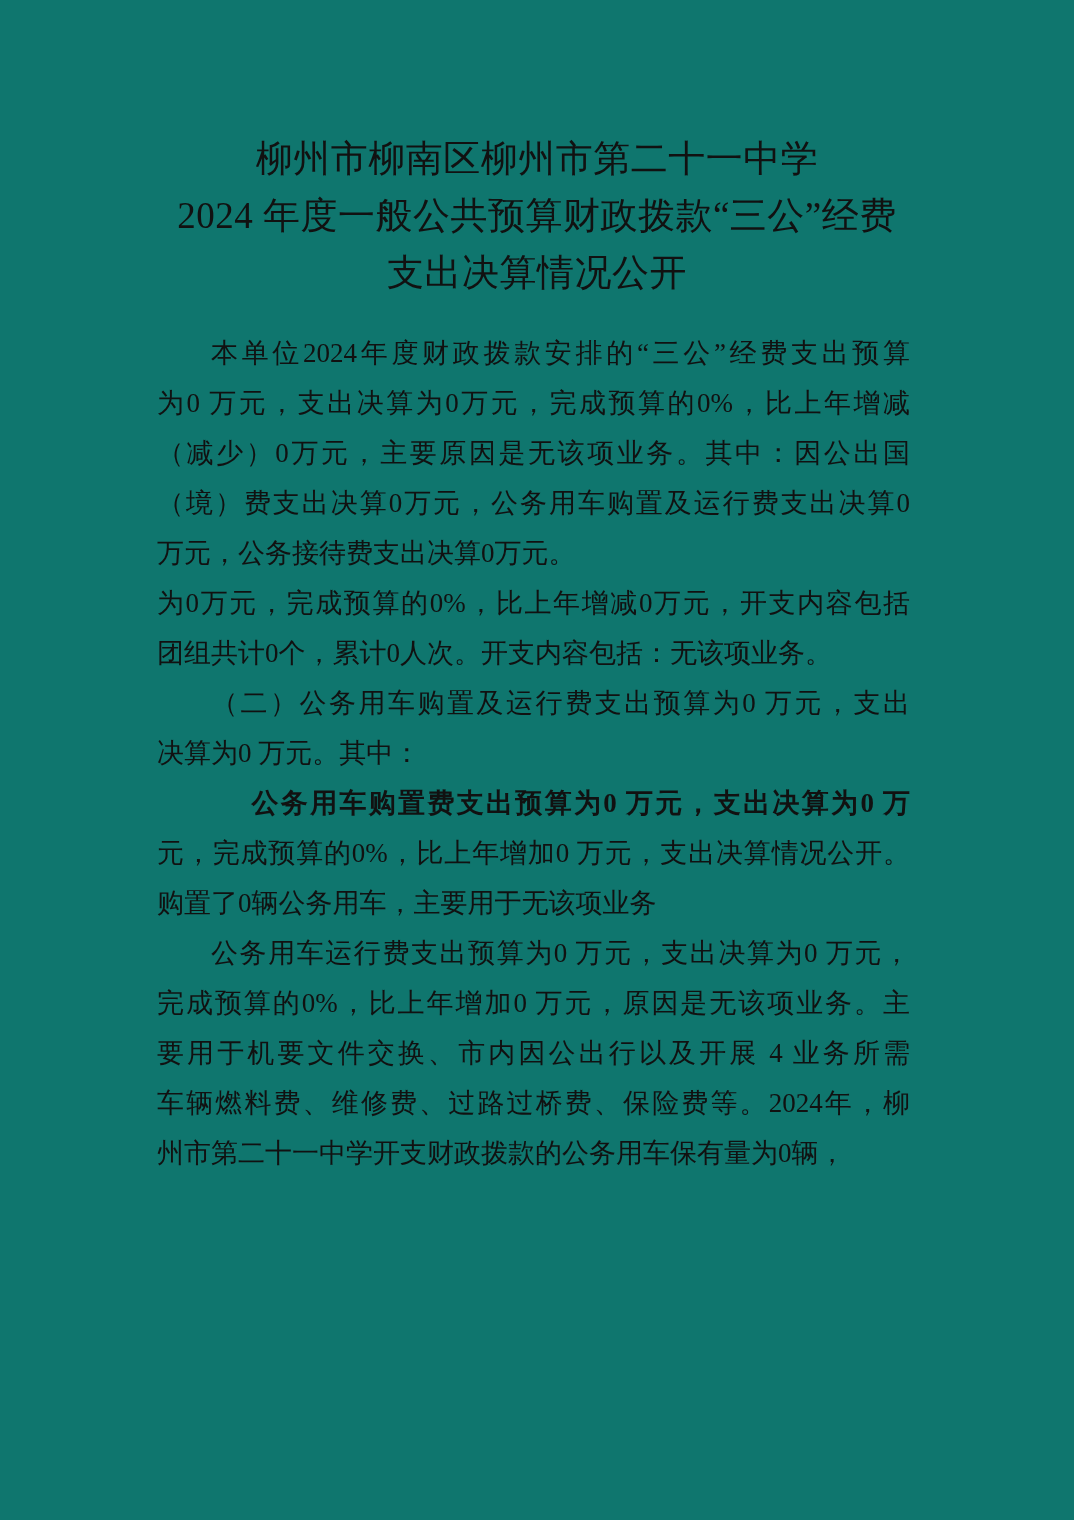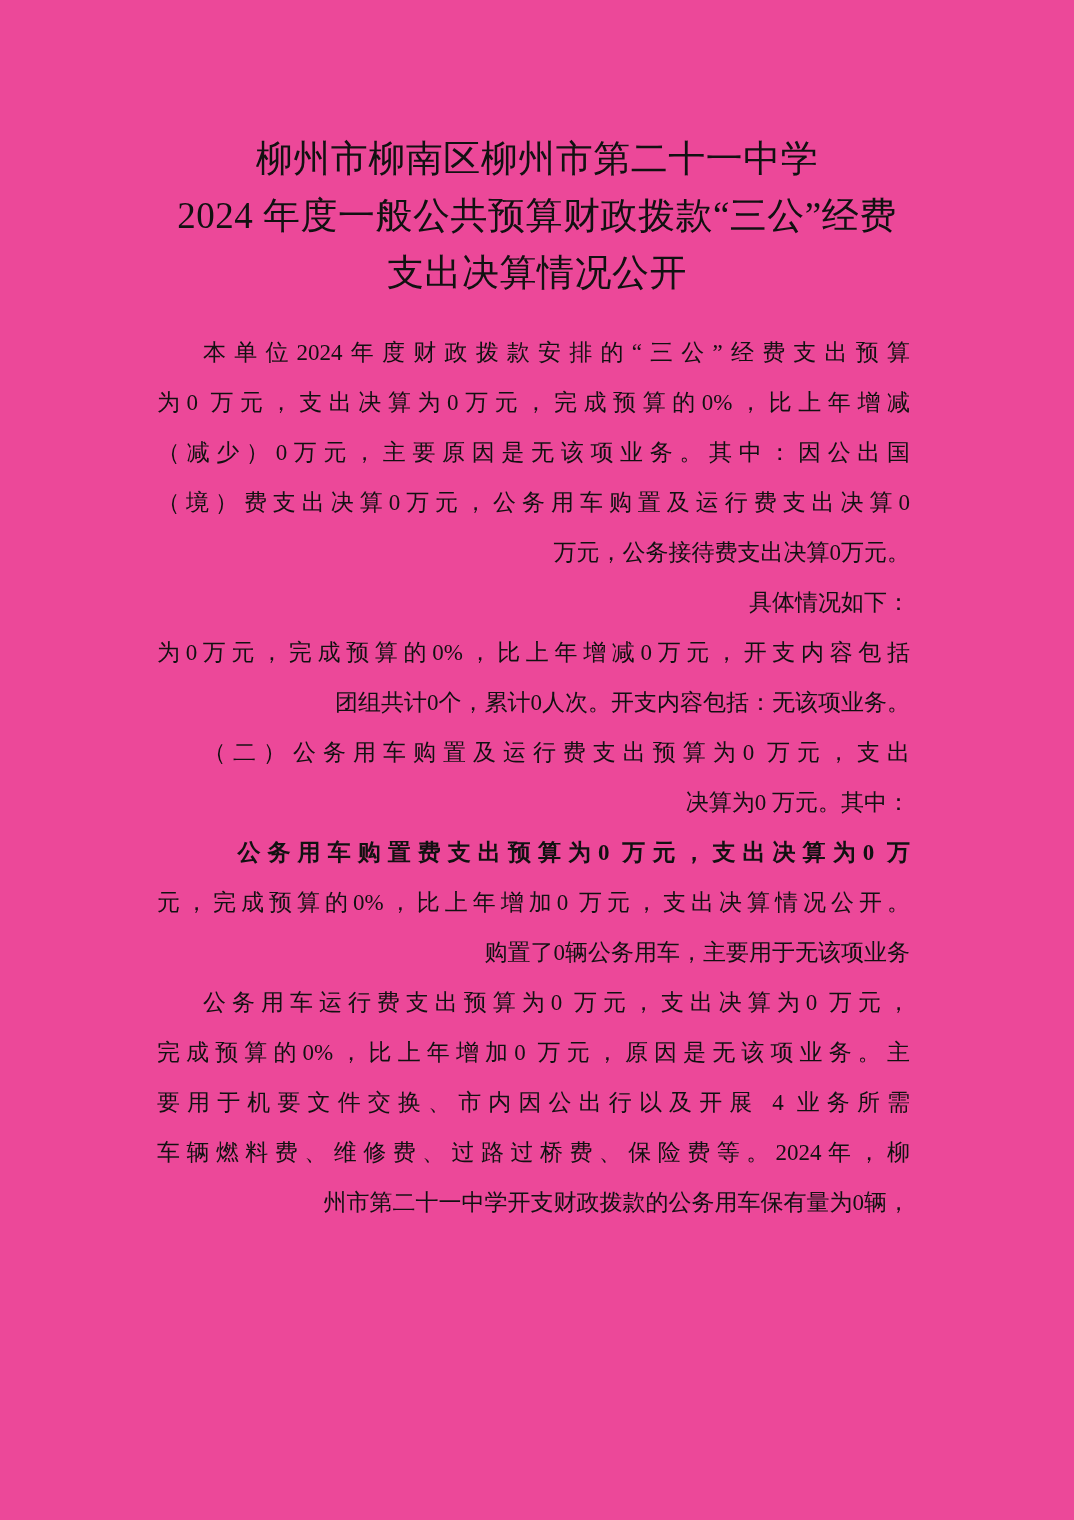--- a/index.html
+++ b/index.html
@@ -4,48 +4,48 @@
 <style>
   html, body {
     margin: 0;
     padding: 0;
     background: #ffffff;
   }
   .page {
     position: relative;
     width: 1074px;
     height: 1520px;
-    background: #ec4899;
+    background: #0f766e;
     overflow: hidden;
     font-family: "Liberation Serif", "DejaVu Serif", serif;
     color: #111111;
   }
   .doc-title {
     padding-top: 130px;
     text-align: center;
     font-size: 37px;
     line-height: 57px;
     font-weight: 400;
     letter-spacing: 0.5px;
   }
   .title-line {
     white-space: nowrap;
   }
   .doc-body {
     margin-top: 27px;
     margin-left: 157px;
     width: 753px;
-    font-size: 23px;
+    font-size: 27px;
     line-height: 50px;
   }
   .paragraph {
     margin: 0;
   }
   .body-line {
-    text-align: right;
+    text-align: left;
     overflow: hidden;
   }
   .body-line.justified {
     text-align: justify;
     text-align-last: justify;
   }
 </style>
 </head>
 <body>
 
@@ -57,23 +57,20 @@
   </div>
   <div class="doc-body">
       <div class="paragraph">
         <div class="body-line justified" style="text-indent: 2em;">本单位2024年度财政拨款安排的“三公”经费支出预算</div>
         <div class="body-line justified">为0 万元，支出决算为0万元，完成预算的0%，比上年增减</div>
         <div class="body-line justified">（减少）0万元，主要原因是无该项业务。其中：因公出国</div>
         <div class="body-line justified">（境）费支出决算0万元，公务用车购置及运行费支出决算0</div>
         <div class="body-line">万元，公务接待费支出决算0万元。</div>
       </div>
       <div class="paragraph">
-        <div class="body-line" style="text-indent: 2em;">具体情况如下：</div>
-      </div>
-      <div class="paragraph">
         <div class="body-line justified">为0万元，完成预算的0%，比上年增减0万元，开支内容包括</div>
         <div class="body-line">团组共计0个，累计0人次。开支内容包括：无该项业务。</div>
       </div>
       <div class="paragraph">
         <div class="body-line justified" style="text-indent: 2em;">（二）公务用车购置及运行费支出预算为0 万元，支出</div>
         <div class="body-line">决算为0 万元。其中：</div>
       </div>
       <div class="paragraph">
         <div class="body-line justified" style="text-indent: 3.5em; font-weight: bold;">公务用车购置费支出预算为0 万元，支出决算为0 万</div>
         <div class="body-line justified">元，完成预算的0%，比上年增加0 万元，支出决算情况公开。</div>

